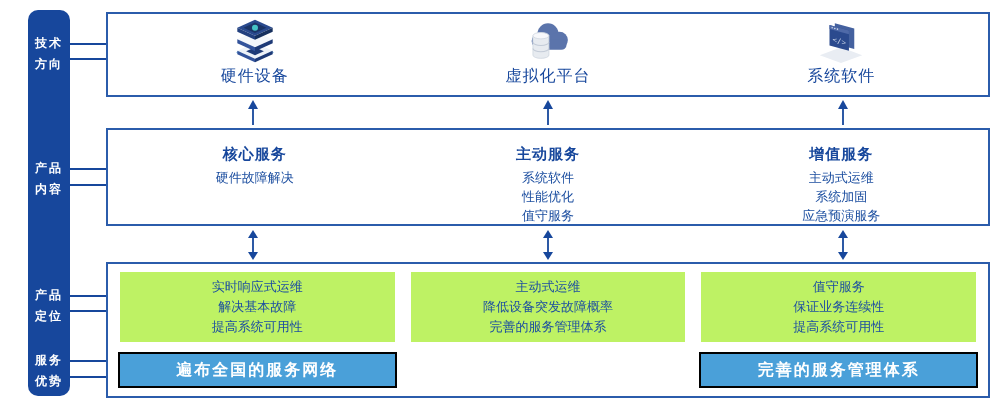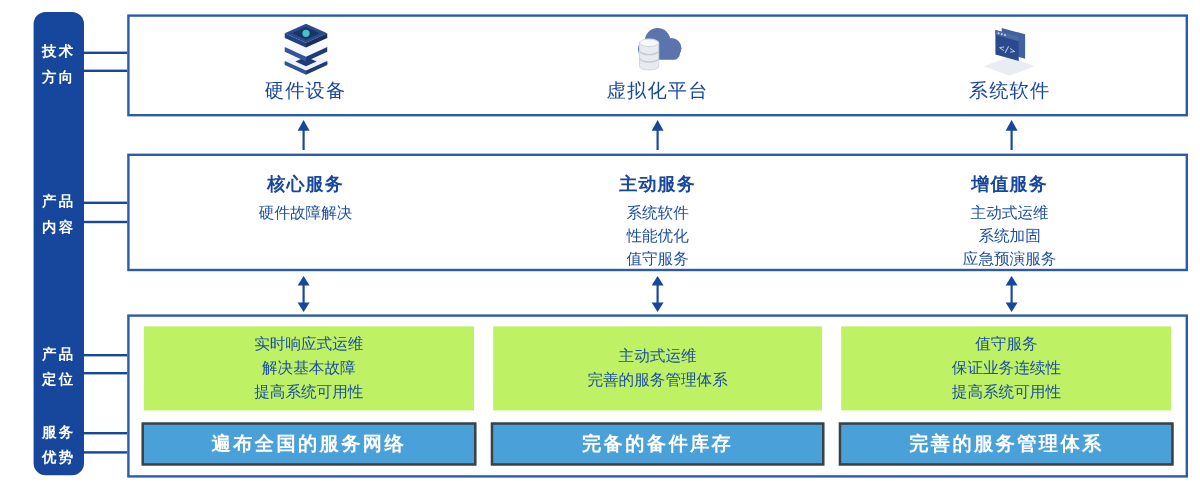--- a/index.html
+++ b/index.html
@@ -37,21 +37,21 @@
   .mid-box .col{padding-top:13px;}
   .svc-title{color:#17479c;font-weight:bold;font-size:15px;letter-spacing:1px;line-height:21px;margin-bottom:4px;}
   .svc-item{color:#1d4fa0;font-size:13px;line-height:19px;}
 
   
   .bottom-box{top:262px;height:136px;padding:8px 12px;gap:16px;}
   .bottom-box .col{justify-content:flex-start;}
   .gray-panel{width:100%;height:70px;background:#bef264;display:flex;flex-direction:column;
     align-items:center;justify-content:center;box-sizing:border-box;}
   .gray-panel div{color:#1d4fa0;font-size:13px;line-height:20px;text-align:center;}
-  .blue-bar{width:100%;height:32px;margin-top:10px;background:#4aa0d9;border:2px solid #404040;
+  .blue-bar{width:100%;height:32px;margin-top:10px;background:#4aa0d9;border:2px solid #000000;
     box-sizing:content-box;display:flex;align-items:center;justify-content:center;
     color:#ffffff;font-weight:bold;font-size:16px;letter-spacing:2px;}
 </style>
 </head>
 <body>
 
 <div class="stage">
 
   <aside class="sidebar">
     <div class="side-label" style="top:23px">
@@ -205,23 +205,23 @@
       <div class="gray-panel">
         <div>实时响应式运维</div>
         <div>解决基本故障</div>
         <div>提高系统可用性</div>
       </div>
       <div class="blue-bar">遍布全国的服务网络</div>
     </div>
     <div class="col">
       <div class="gray-panel">
         <div>主动式运维</div>
+        <div>降低设备突发故障概率</div>
         <div>完善的服务管理体系</div>
       </div>
-      <div class="blue-bar">完备的备件库存</div>
     </div>
     <div class="col">
       <div class="gray-panel">
         <div>值守服务</div>
         <div>保证业务连续性</div>
         <div>提高系统可用性</div>
       </div>
       <div class="blue-bar">完善的服务管理体系</div>
     </div>
   </section>

